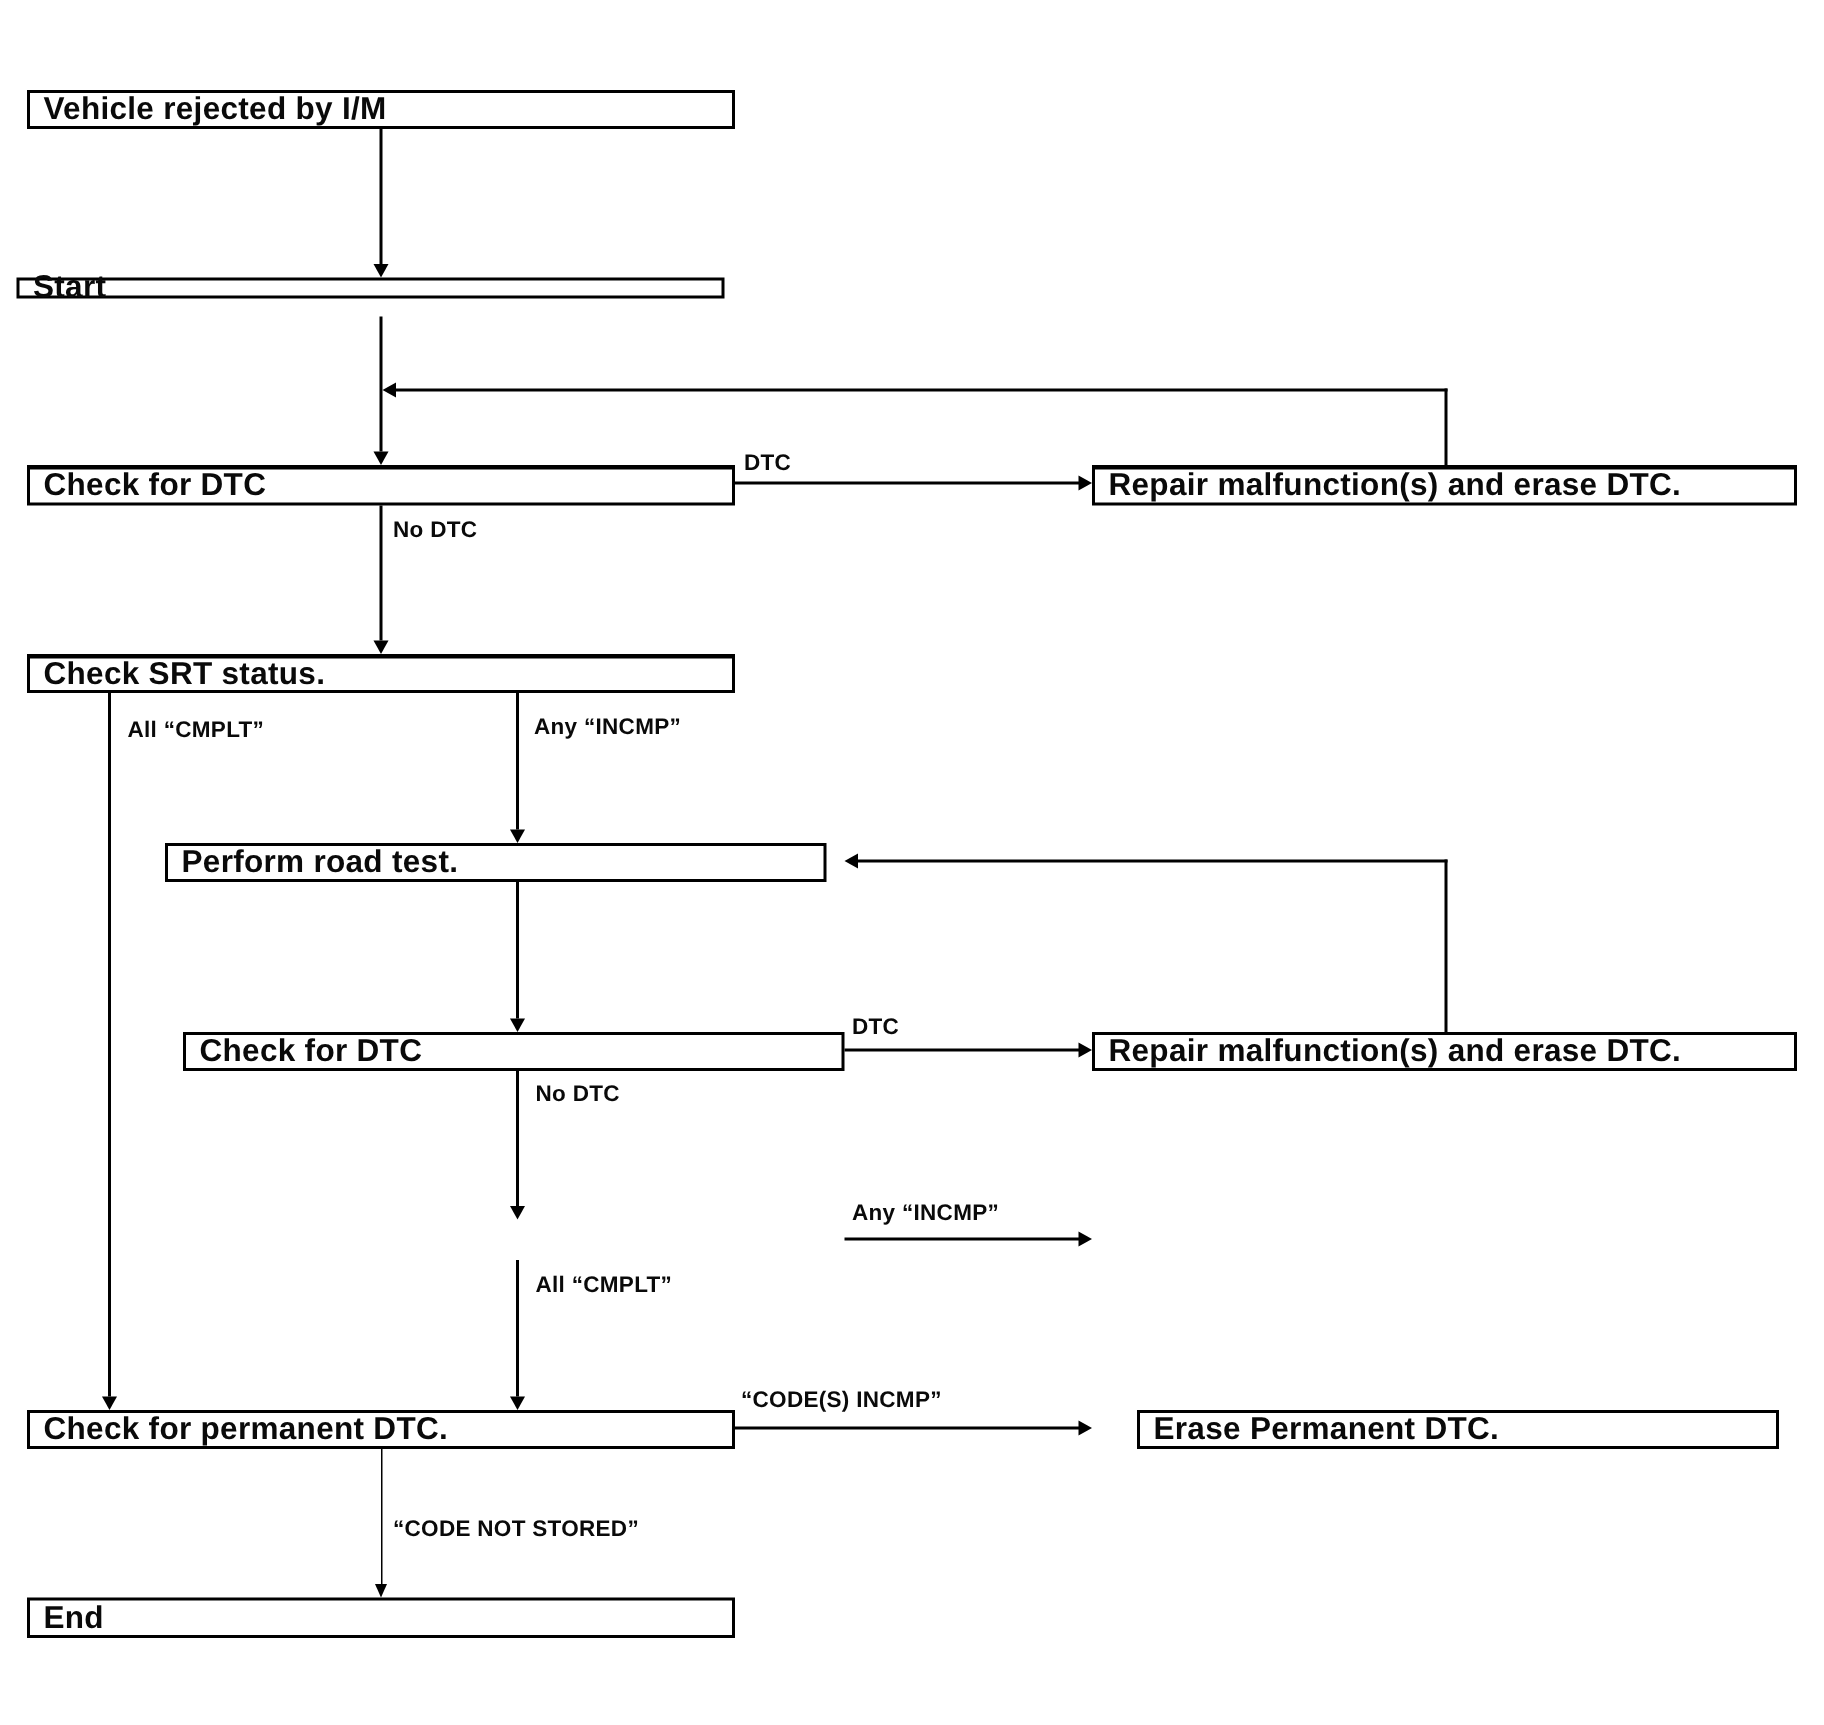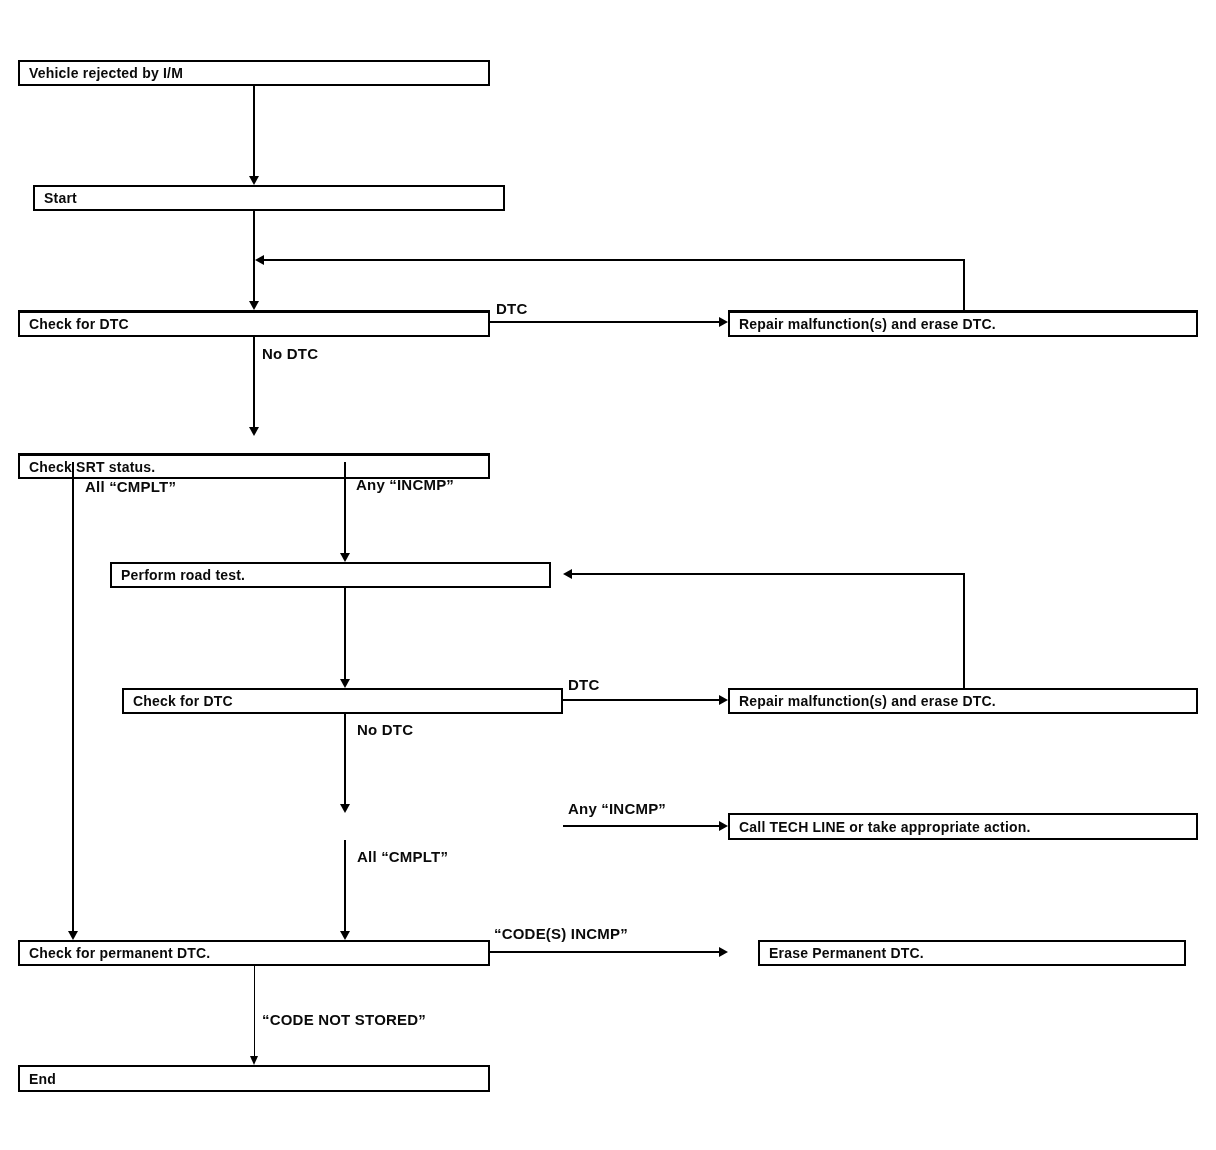--- a/index.html
+++ b/index.html
@@ -17,21 +17,21 @@
     overflow: hidden;
   }
   .node {
     position: absolute;
     box-sizing: border-box;
     border: 2px solid #000;
     background: #fff;
     display: flex;
     align-items: center;
     padding: 0 9px;
-    font-size: 14px;
+    font-size: 21px;
     font-weight: 700;
     letter-spacing: 0.2px;
     white-space: nowrap;
   }
   .line {
     position: absolute;
     background: #000;
   }
   .edge-label {
     position: absolute;
@@ -66,36 +66,35 @@
     border-right: 9px solid #000;
   }
 </style>
 </head>
 <body>
 
 <div class="canvas">
 
   <div class="node" style="left:18px; top:60px; width:472px; height:26px;">Vehicle rejected by I/M</div>
 
-  <div class="node" style="left:33px; top:185px; width:472px; height:26px;">Start</div>
+  <div class="node" style="left:11px; top:185px; width:472px; height:14px;">Start</div>
 
   <div class="node" style="left:18px; top:310px; width:472px; height:27px; border-top-width:3px;">Check for DTC</div>
 
   <div class="node" style="left:728px; top:310px; width:470px; height:27px; border-top-width:3px;">Repair malfunction(s) and erase DTC.</div>
 
-  <div class="node" style="left:18px; top:436px; width:472px; height:26px; border-top-width:3px;margin-top:17px;">Check SRT status.</div>
+  <div class="node" style="left:18px; top:436px; width:472px; height:26px; border-top-width:3px;">Check SRT status.</div>
 
   <div class="node" style="left:110px; top:562px; width:441px; height:26px;">Perform road test.</div>
 
   <div class="node" style="left:122px; top:688px; width:441px; height:26px;">Check for DTC</div>
 
   <div class="node" style="left:728px; top:688px; width:470px; height:26px;">Repair malfunction(s) and erase DTC.</div>
 
 
-  <div class="node" style="left:728px; top:813px; width:470px; height:27px;">Call TECH LINE or take appropriate action.</div>
 
   <div class="node" style="left:18px; top:940px; width:472px; height:26px;">Check for permanent DTC.</div>
 
   <div class="node" style="left:758px; top:940px; width:428px; height:26px;">Erase Permanent DTC.</div>
 
   <div class="node" style="left:18px; top:1065px; width:472px; height:27px;">End</div>
 
   <div class="line" style="left:253px; top:86px; width:2px; height:91px;"></div>
   <div class="arr arr-down" style="left:249px; top:176px;"></div>
 

